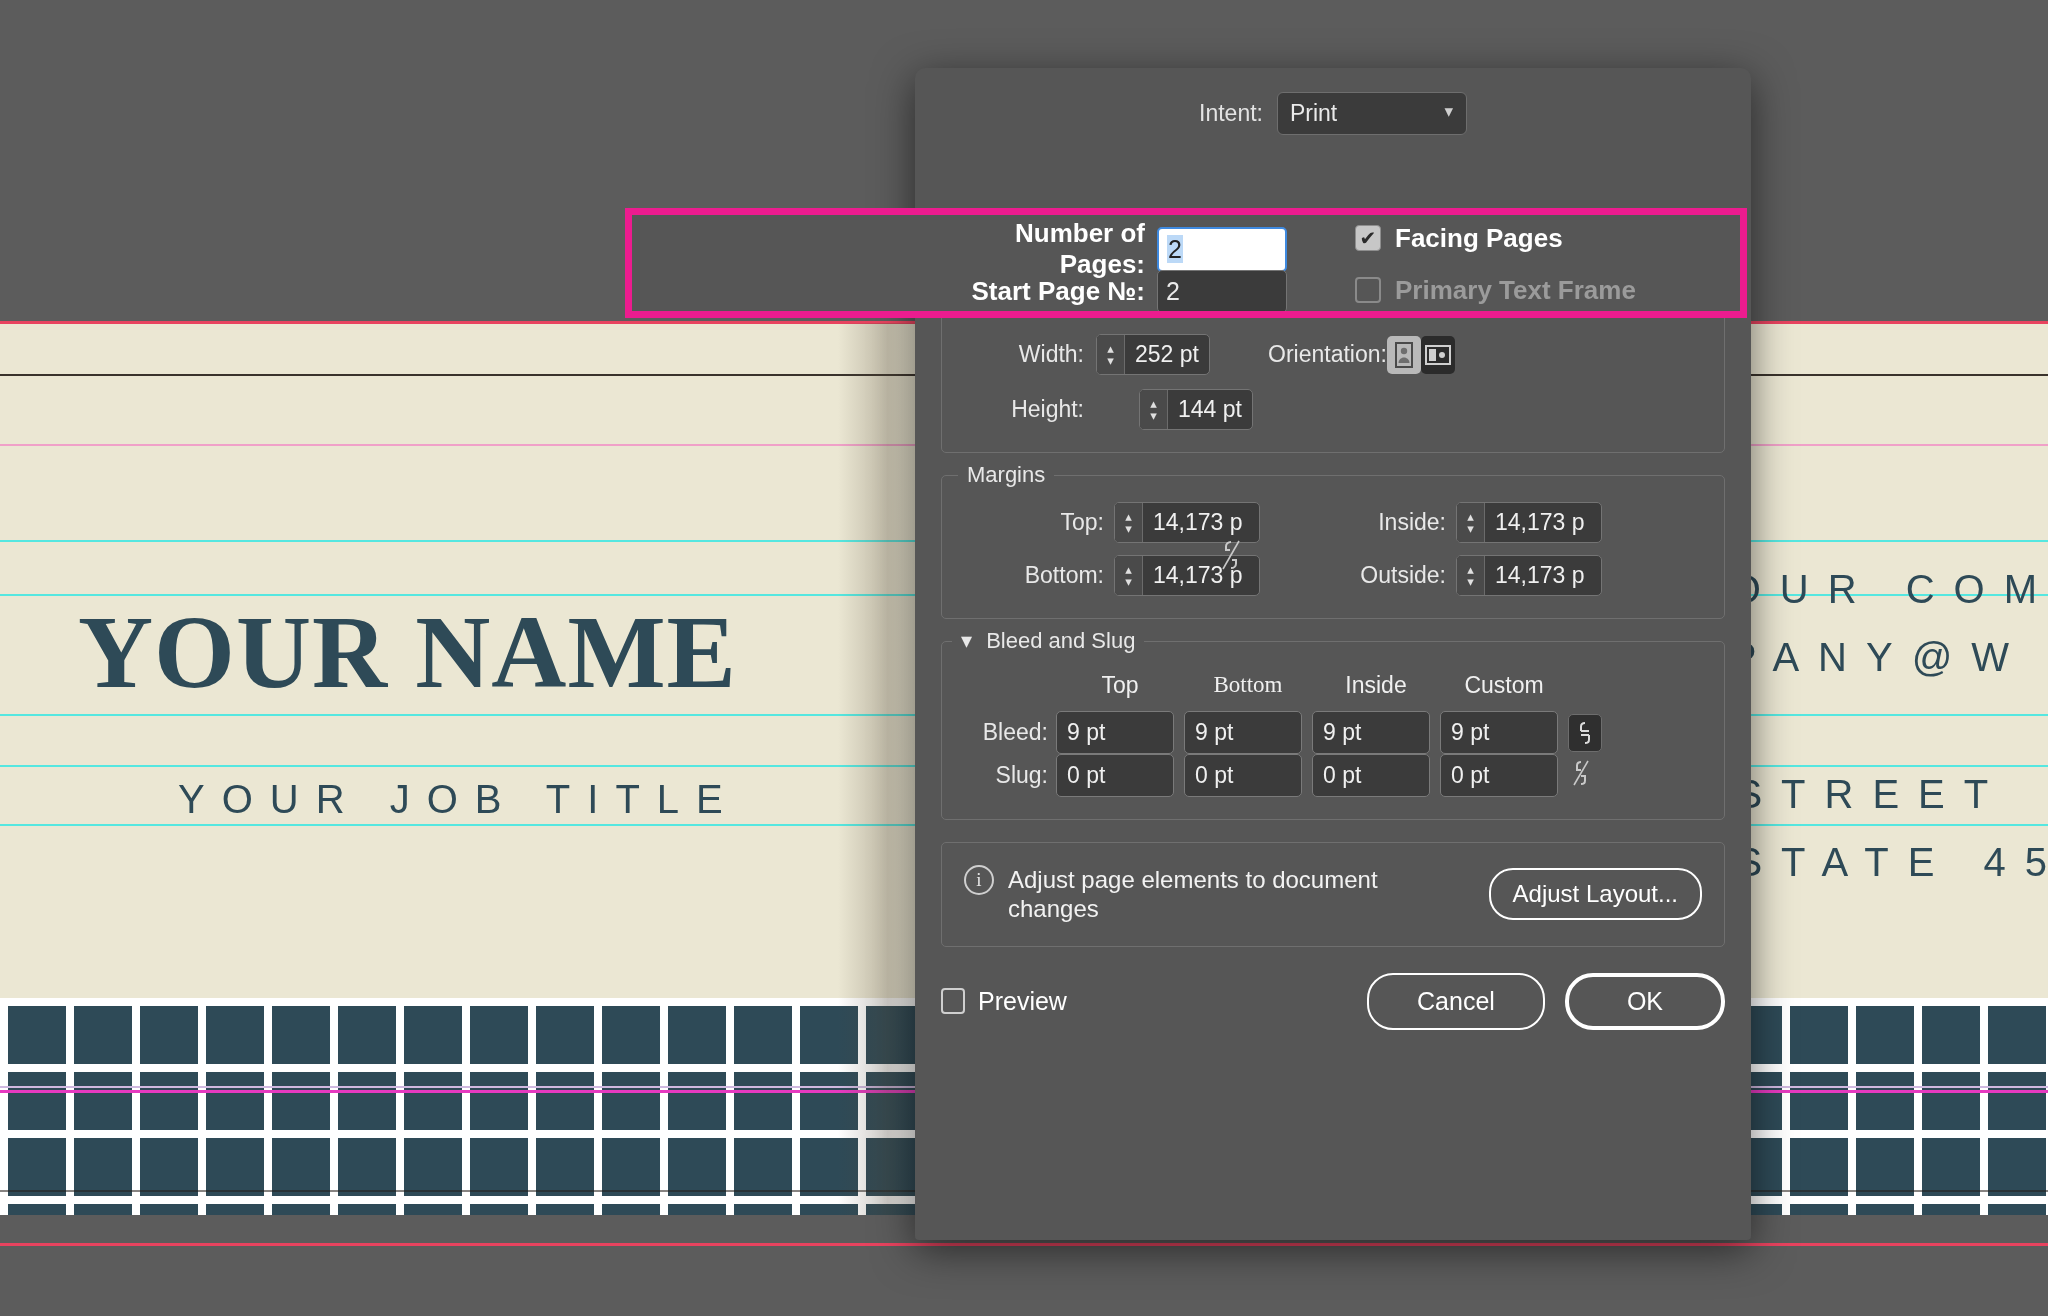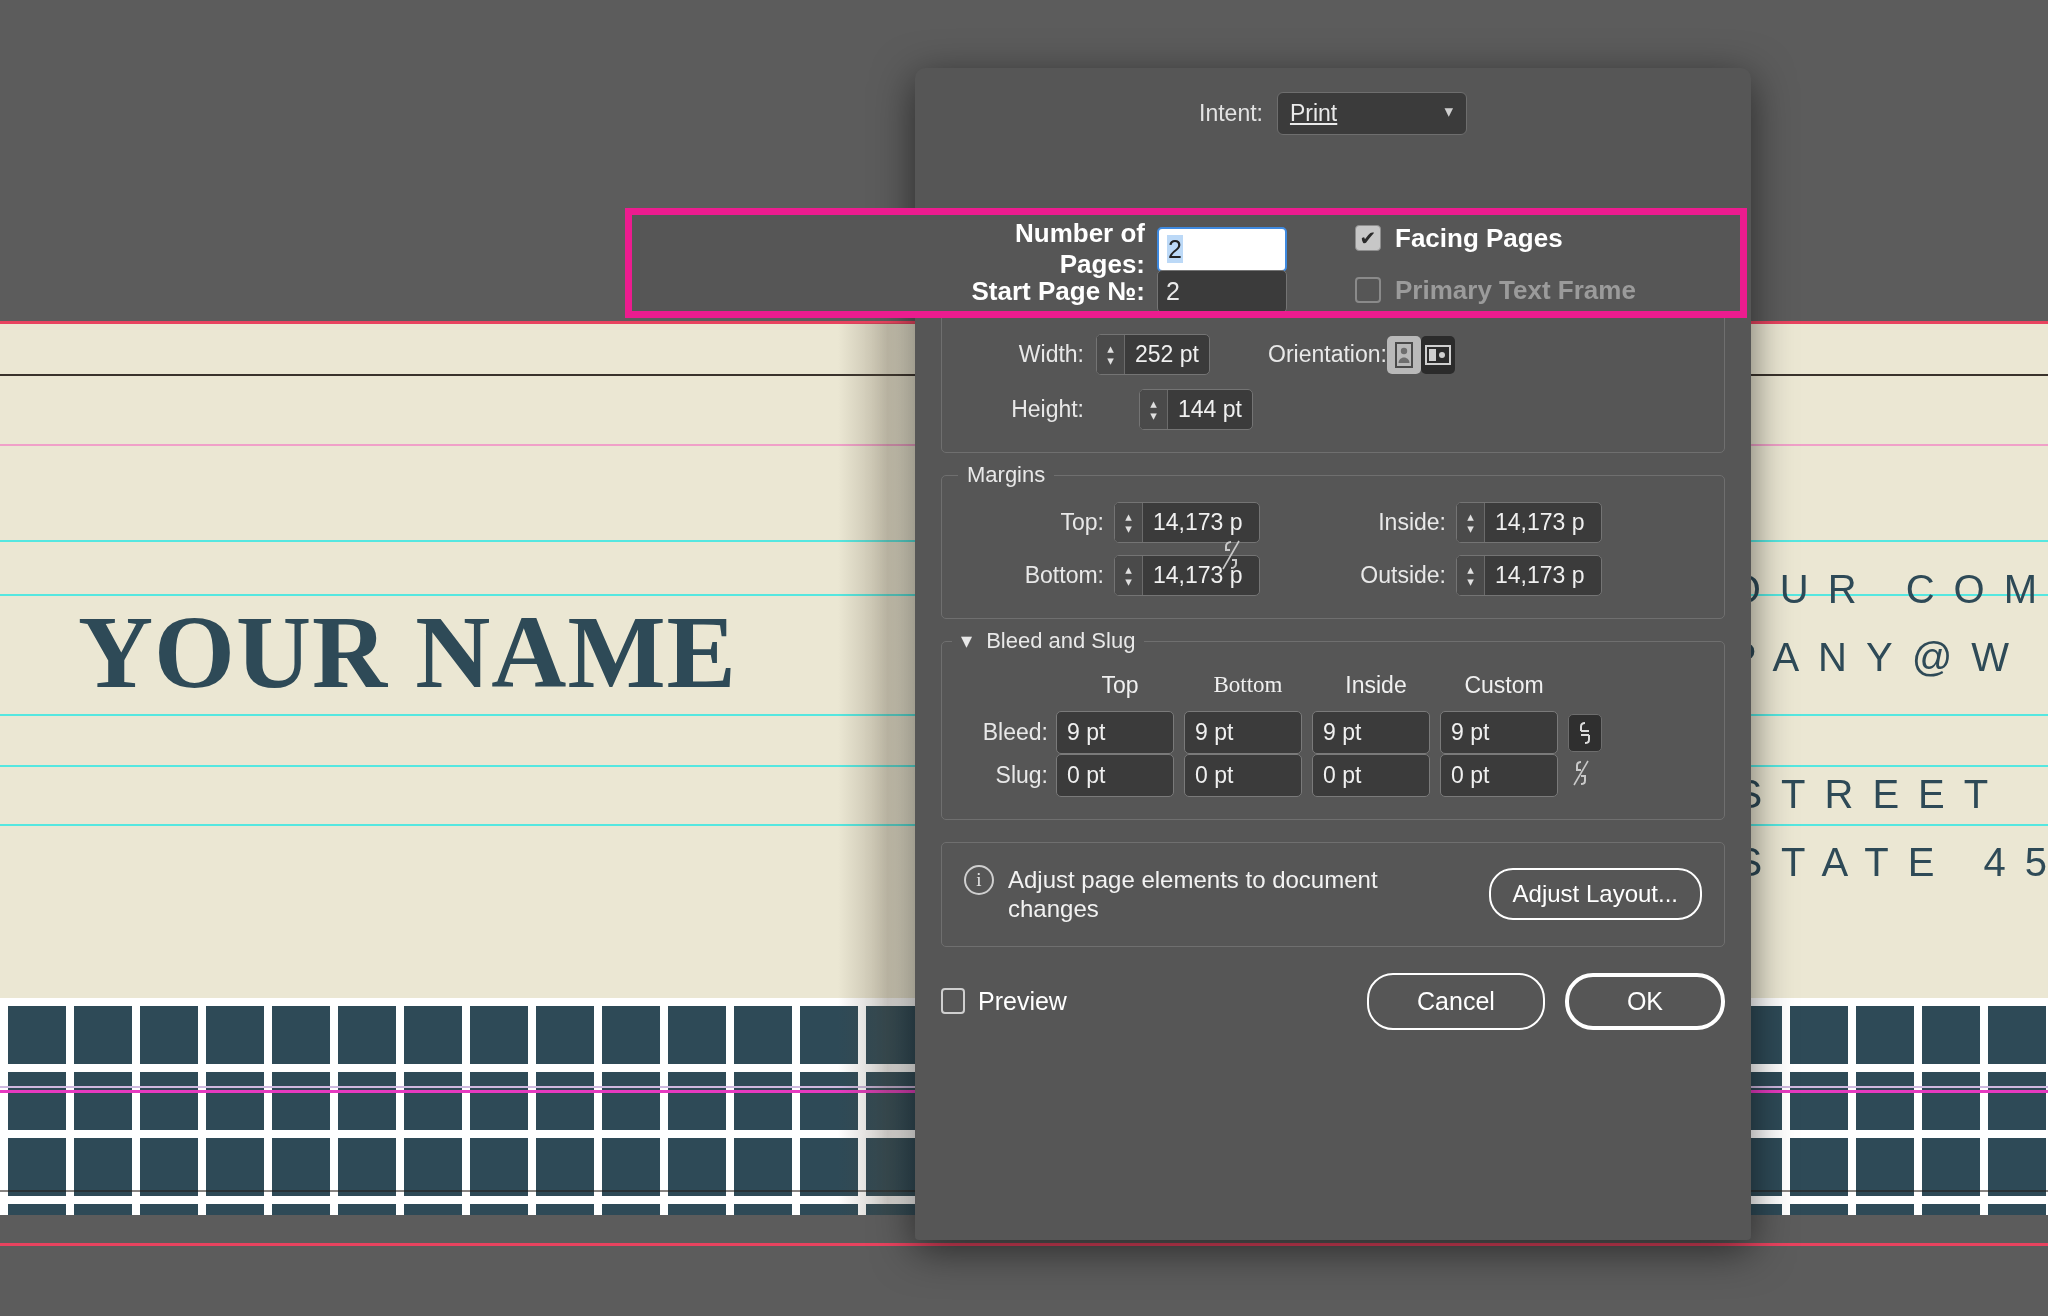--- a/index.html
+++ b/index.html
@@ -242,20 +242,21 @@
   <div class="bleed-line-top"></div>
   <div class="page-edge-top"></div>
   <div class="pink-guide-top"></div>
   <div class="guide g5"></div>
   <div class="guide g1"></div>
   <div class="guide g2"></div>
   <div class="guide g3"></div>
   <div class="guide g4"></div>
 
   <div class="card-title">YOUR NAME</div>
+  <div class="card-subtitle">YOUR JOB TITLE</div>
 
   <div class="right-block">
     <div class="right-line">OUR COM</div>
     <div class="right-line">PANY@W</div>
   </div>
   <div class="right-block2">
     <div class="right-line">STREET</div>
     <div class="right-line">STATE 45</div>
   </div>
 
@@ -268,21 +269,21 @@
   <div class="gutter-shadow"></div>
 
   <div class="dialog">
 
 
     <div class="dlg-body">
 
       <div class="intent-row">
         <span class="lbl" style="margin-right:14px;">Intent:</span>
         <span class="selwrap">
-          <span class="fake-select" style="display:inline-block;width:190px;text-decoration:underline;">Print</span>
+          <span class="fake-select" style="display:inline-block;width:190px;">Print</span>
           <span class="chev">▾</span>
         </span>
       </div>
 
       <div class="band-bg"></div>
       <div class="band-content">
 
         <div class="np-row">
           <span class="np-label">Number of Pages:</span>
           <span class="input-white"><span class="sel-text">2</span></span>

